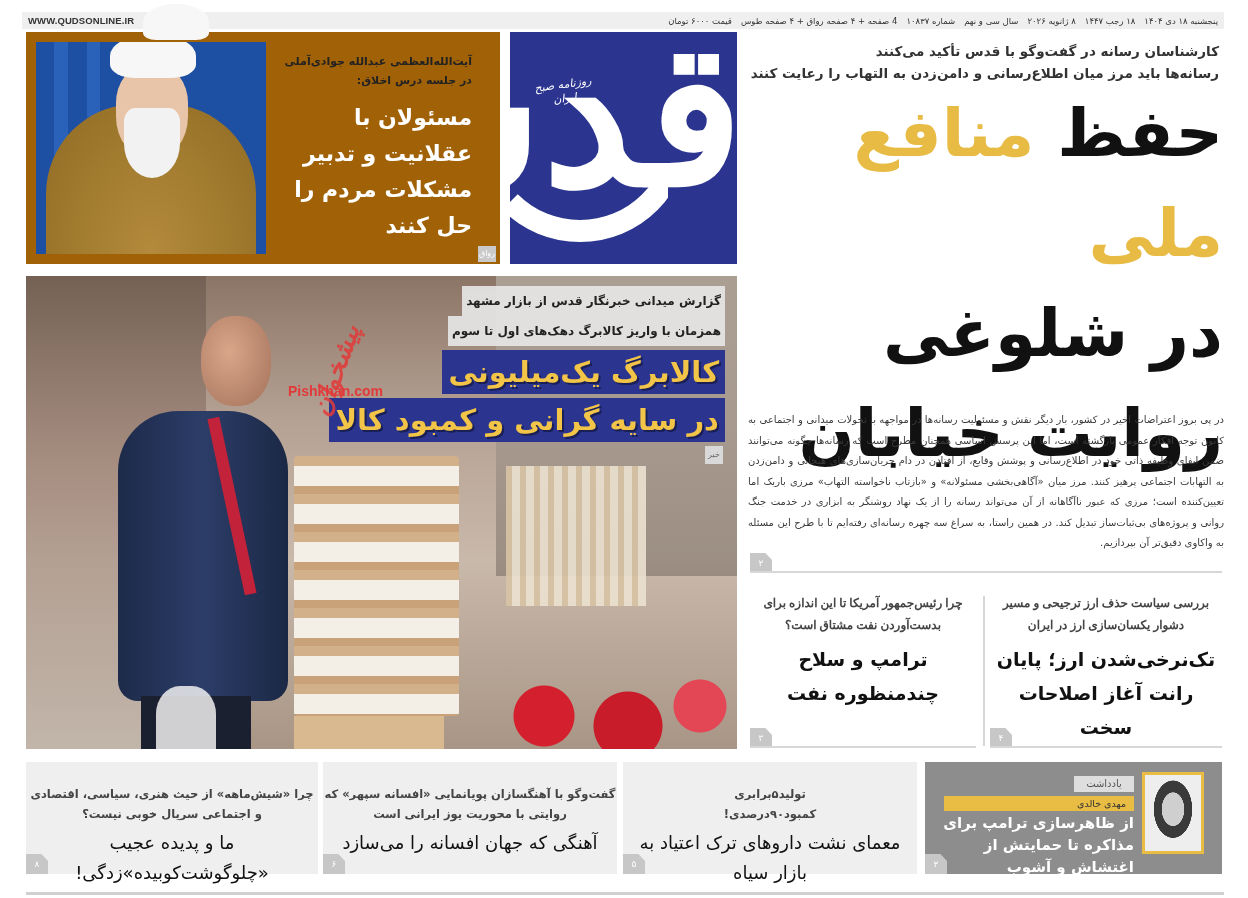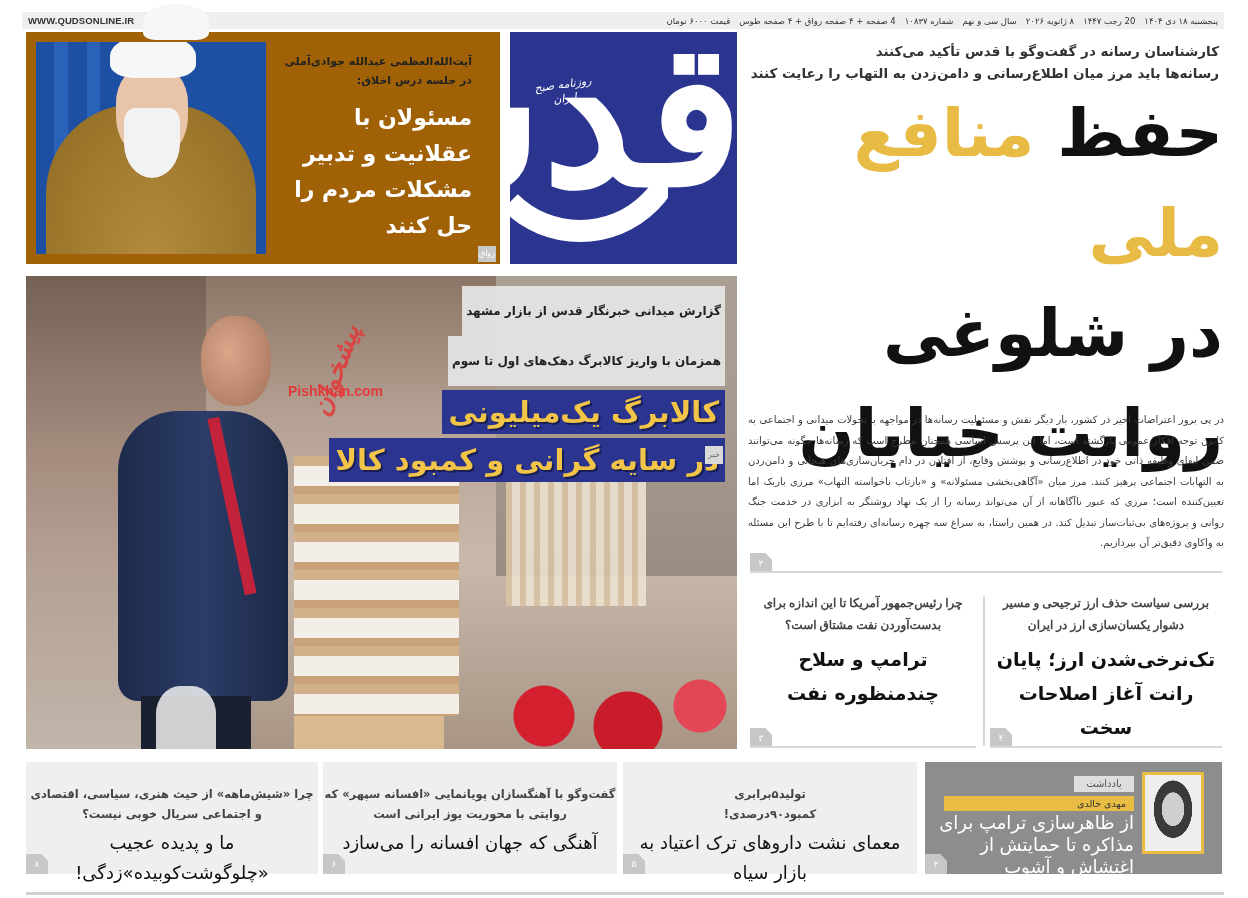--- a/index.html
+++ b/index.html
@@ -54,47 +54,47 @@
   .photo .man-jacket { position: absolute; left: 92px; top: 135px; width: 170px; height: 290px; background: linear-gradient(90deg, #1d2a4a, #2c3d68 50%, #1b2845); border-radius: 60px 60px 20px 20px; }
   .photo .man-head { position: absolute; left: 175px; top: 40px; width: 70px; height: 90px; background: radial-gradient(ellipse at 40% 40%, #d9a68a, #a4725a); border-radius: 45%; }
   .photo .man-legs { position: absolute; left: 115px; top: 420px; width: 110px; height: 60px; background: #1b2030; }
   .photo .scarf { position: absolute; left: 200px; top: 140px; width: 12px; height: 180px; background: #c2223a; transform: rotate(-12deg); }
   .photo .bag { position: absolute; left: 130px; top: 410px; width: 60px; height: 70px; background: rgba(240,240,240,.85); border-radius: 40% 40% 10% 10%; }
   .photo .eggs { position: absolute; left: 268px; top: 180px; width: 165px; height: 260px; background: repeating-linear-gradient(180deg, #d2b089 0 10px, #f3efe6 10px 30px, #c9a27a 30px 38px); border-radius: 4px; }
   .photo .eggs2 { position: absolute; left: 480px; top: 190px; width: 140px; height: 140px; background: repeating-linear-gradient(90deg, #d8c3a4 0 6px, #ece2d0 6px 14px); opacity: .9; }
   .photo .box { position: absolute; left: 268px; top: 440px; width: 150px; height: 40px; background: #d9b98f; }
   .photo .fruit { position: absolute; left: 470px; top: 380px; width: 240px; height: 100px; background: radial-gradient(circle at 20% 60%, #d4202e 0 30px, transparent 31px), radial-gradient(circle at 55% 70%, #c81c2a 0 34px, transparent 35px), radial-gradient(circle at 85% 50%, #e34654 0 26px, transparent 27px); }
   .photo-text { position: absolute; right: 12px; top: 10px; direction: rtl; text-align: right; }
-  .photo-kicker { display: inline-block; background: rgba(230,230,230,.92); font-size: 12px; font-weight: bold; color: #222; padding: 15px 4px; line-height: 20px; margin-left: 40px; }
+  .photo-kicker { display: inline-block; background: rgba(230,230,230,.92); font-size: 12px; font-weight: bold; color: #222; padding: 5px 4px; line-height: 20px; margin-left: 40px; }
   .photo-title-line { display: inline-block; background: #2b3590; color: #f2c447; font-size: 29px; font-weight: bold; padding: 0 6px; line-height: 44px; margin-top: 4px; text-shadow: 2px 2px 0 #1a1f55; }
   .photo-badge { position: absolute; left: 679px; top: 170px; width: 18px; height: 18px; background: #d9d9d9; color: #666; font-size: 8px; text-align: center; line-height: 18px; }
   .watermark { position: absolute; left: 288px; top: 355px; color: #e23a3a; direction: rtl; text-align: center; }
   .watermark .fa { font-size: 26px; font-style: italic; font-weight: bold; opacity: .85; transform: rotate(-70deg); display: inline-block; }
   .watermark .en { font-family: "Liberation Sans", sans-serif; font-size: 14px; font-weight: bold; direction: ltr; margin-top: -2px; }
 
   
   .bcard { position: absolute; top: 762px; height: 112px; background: #efefef; direction: rtl; text-align: center; padding-top: 22px; }
   .bcard .kicker { font-size: 11.5px; font-weight: bold; color: #444; line-height: 20px; }
   .bcard .title { font-size: 18px; font-weight: normal; color: #111; line-height: 30px; margin-top: 4px; }
   .note { position: absolute; left: 925px; top: 762px; width: 297px; height: 112px; background: #8d8d8d; }
   .note-photo { position: absolute; right: 18px; top: 10px; width: 62px; height: 82px; background: #e9bc43; padding: 3px; }
   .note-photo .inner { width: 100%; height: 100%; background: radial-gradient(ellipse at 50% 45%, #cfcfcf 0 28%, #3a3a3a 29% 48%, #eeeeee 49%); }
   .note-tag { position: absolute; right: 88px; top: 14px; width: 60px; height: 16px; background: #dedede; color: #555; font-size: 10px; text-align: center; line-height: 16px; direction: rtl; }
   .note-author { position: absolute; right: 88px; top: 34px; width: 190px; height: 15px; background: #e9bc43; color: #333; font-size: 9.5px; text-align: right; padding-right: 8px; line-height: 15px; direction: rtl; }
-  .note-title { position: absolute; right: 88px; top: 50px; width: 200px; direction: rtl; text-align: right; color: #fff; font-size: 18px; font-weight: normal; line-height: 22px; }
+  .note-title { position: absolute; right: 88px; top: 50px; width: 200px; direction: rtl; text-align: right; color: #fff; font-size: 15px; font-weight: bold; line-height: 22px; }
   .bottom-rule { position: absolute; left: 26px; top: 892px; width: 1198px; height: 3px; background: #d0d0d0; }
 </style>
 </head>
 <body>
 
 <div class="topbar">
   <span class="site">WWW.QUDSONLINE.IR</span>
   <div class="meta">
     <span>پنجشنبه ۱۸ دی ۱۴۰۴</span>
-    <span>20 رجب ۱۴۴۷</span>
+    <span>۱۸ رجب ۱۴۴۷</span>
     <span>۸ ژانویه ۲۰۲۶</span>
     <span>سال سی و نهم</span>
     <span>شماره ۱۰۸۳۷</span>
     <span>4 صفحه + ۴ صفحه رواق + ۴ صفحه طوس</span>
     <span>قیمت ۶۰۰۰ تومان</span>
   </div>
 </div>
 
 <div class="ayat">
   <div class="ayat-photo">

